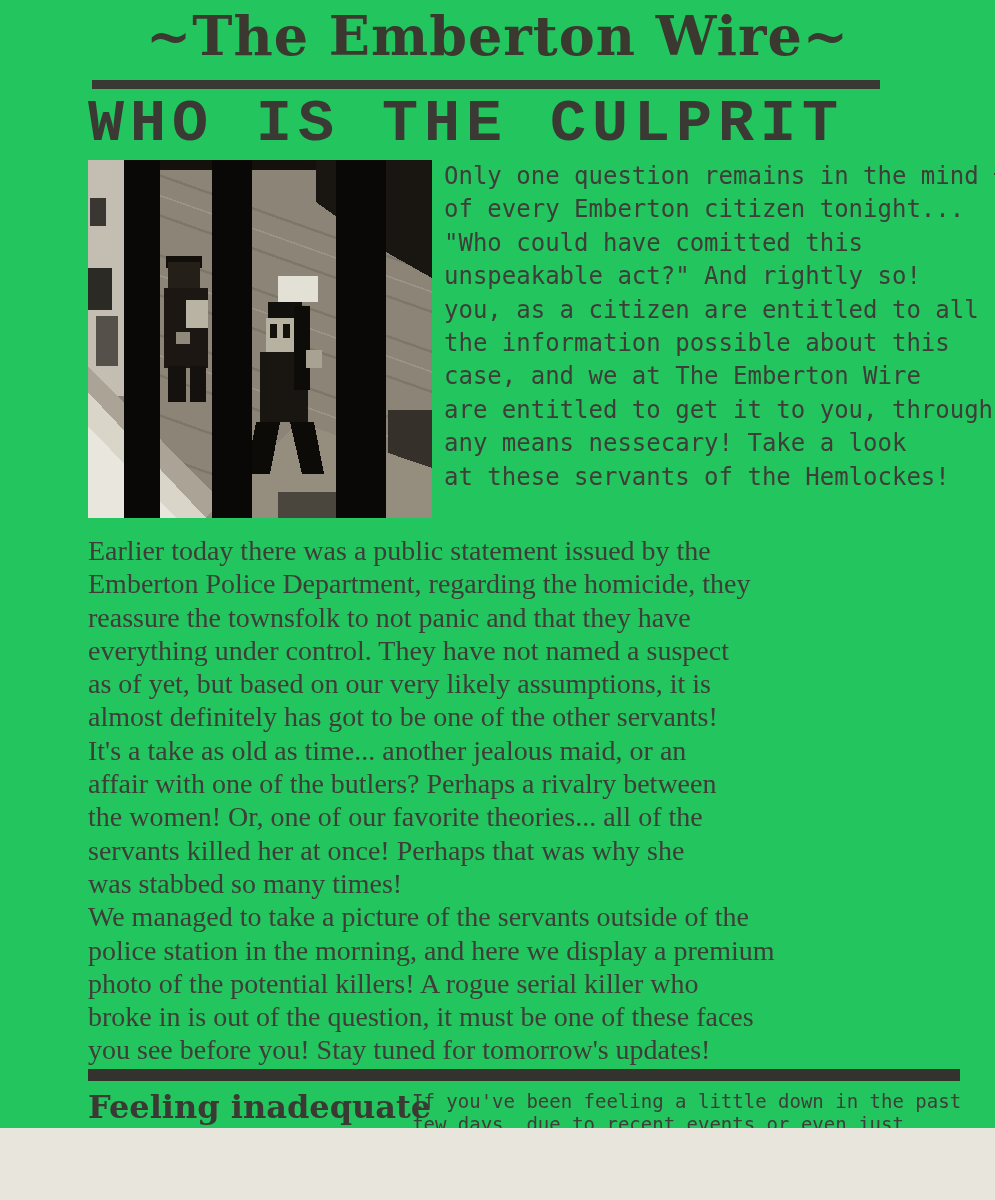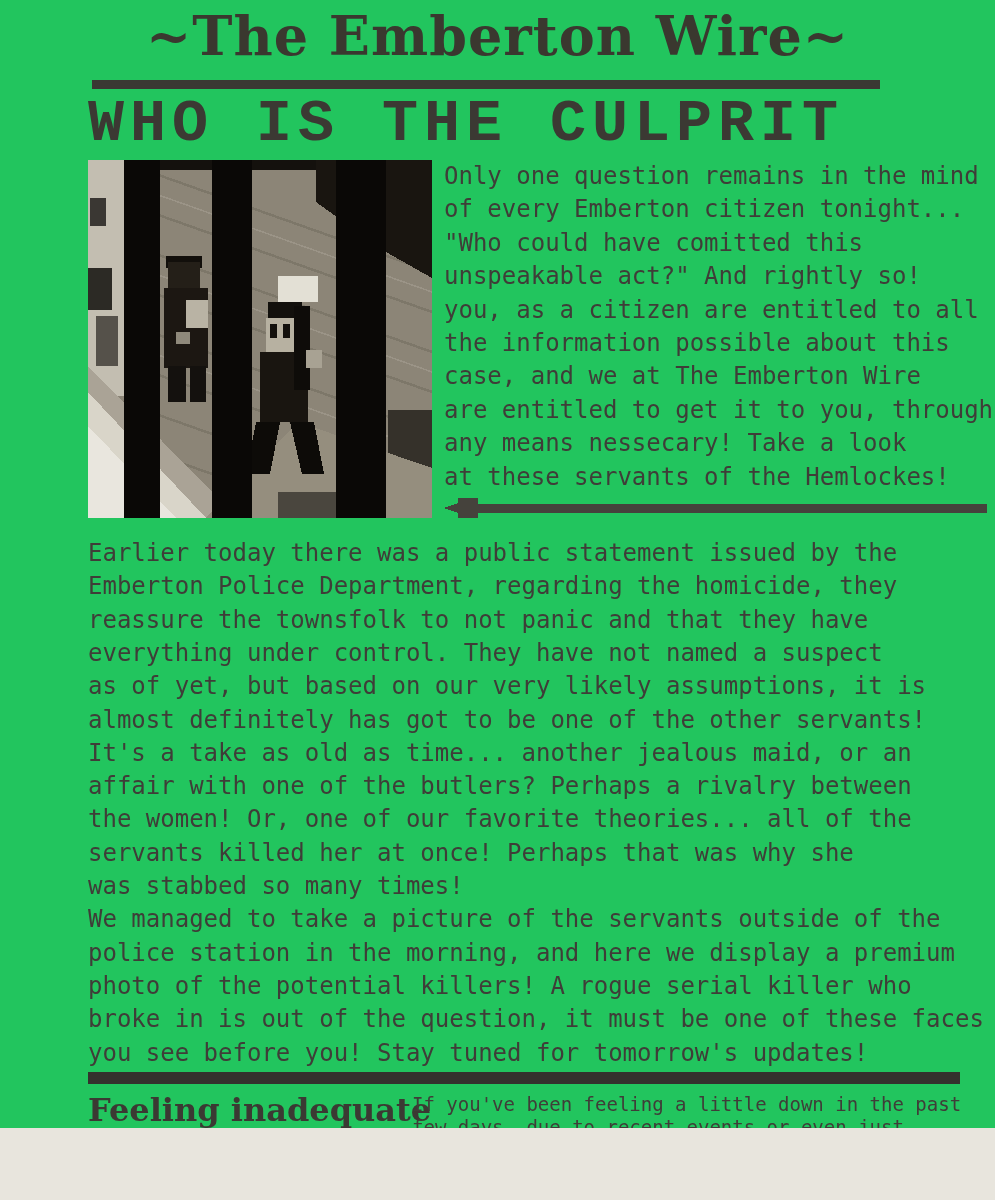--- a/index.html
+++ b/index.html
@@ -15,25 +15,25 @@
   }
   .rule-thin {
     margin:13px 0 0 92px; width:788px; height:9px; background:#3a3833;
   }
   .headline {
     margin:7px 0 0 88px; font-weight:bold; font-size:60px; line-height:57px;
     letter-spacing:6px; color:#3b3933; white-space:pre;font-family:Liberation Mono, monospace;
   }
   .lead-row { display:flex; margin:7px 0 0 88px; }
   .photo-wrap { flex:none; width:344px; height:358px; }
-  .lead-col { margin-left:12px; width:551px; display:flex; flex-direction:column; }
+  .lead-col { margin-left:12px; width:551px; display:flex; flex-direction:row; }
   .lead-text { font-size:24px; line-height:33.4px; white-space:pre; letter-spacing:0; }
   .arrow-wrap { margin-top:1px; height:26px; }
   .body-text {
-    margin:16px 0 0 88px; font-size:24px; line-height:33.3px; white-space:pre;
+    margin:16px 0 0 88px; font-size:28px; line-height:33.3px; white-space:pre;font-family:Liberation Serif, serif;
   }
   .rule-thick { margin:2px 0 0 88px; width:872px; height:12px; background:#34322d; }
   .footer-row { display:flex; margin:9px 0 0 88px; }
   .footer-headline {
     flex:none; width:324px;
     font-family:"DejaVu Serif", serif; font-weight:bold;
     font-size:32px; line-height:35px; color:#3b3933; white-space:pre;
   }
   .footer-text { font-size:19px; line-height:23.4px; white-space:pre; width:563px; }
 </style>

